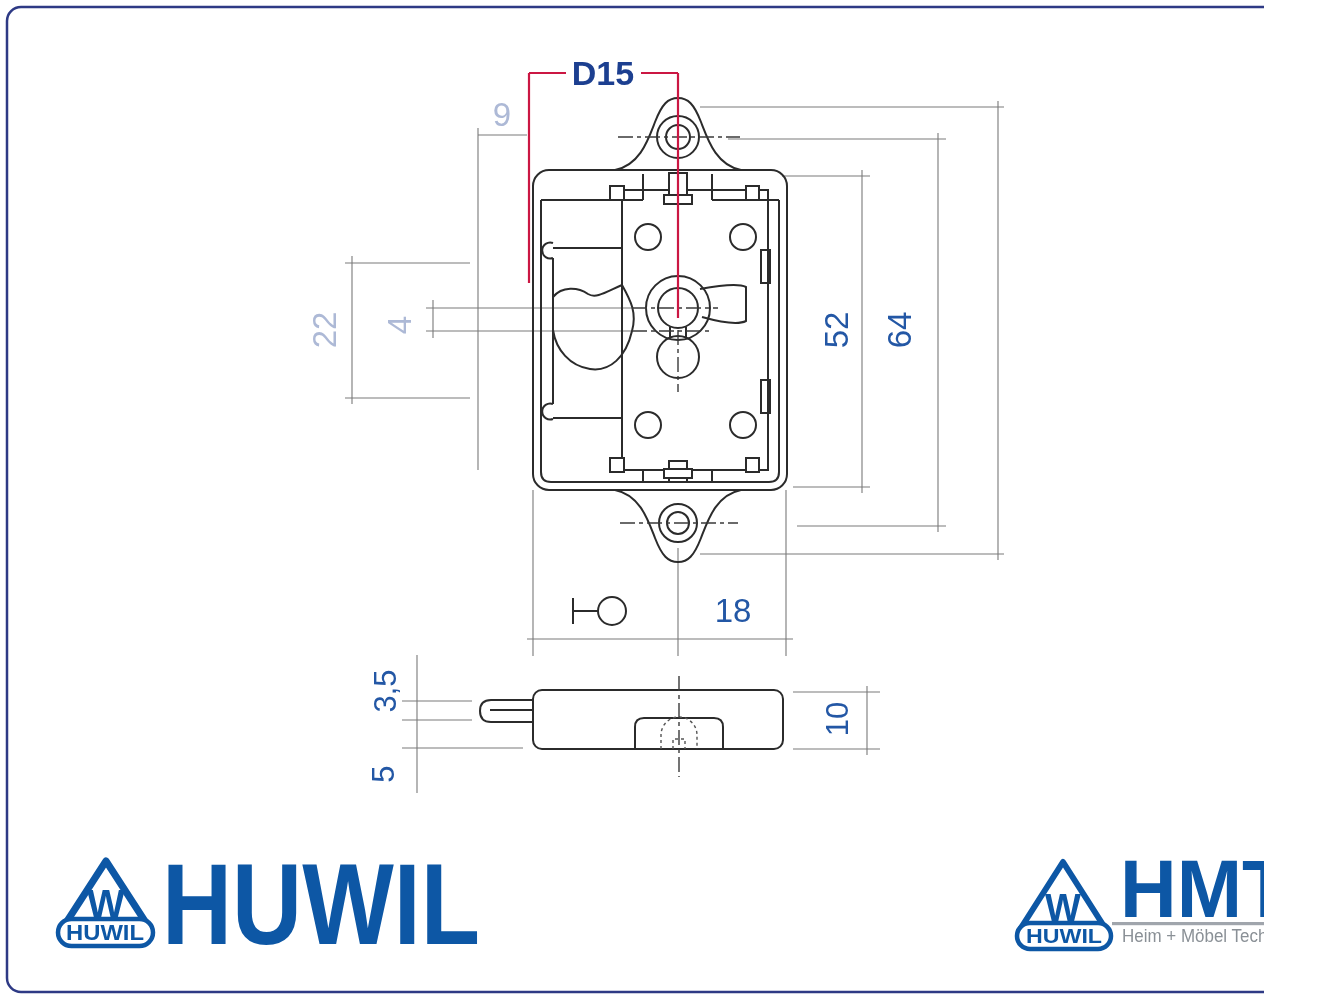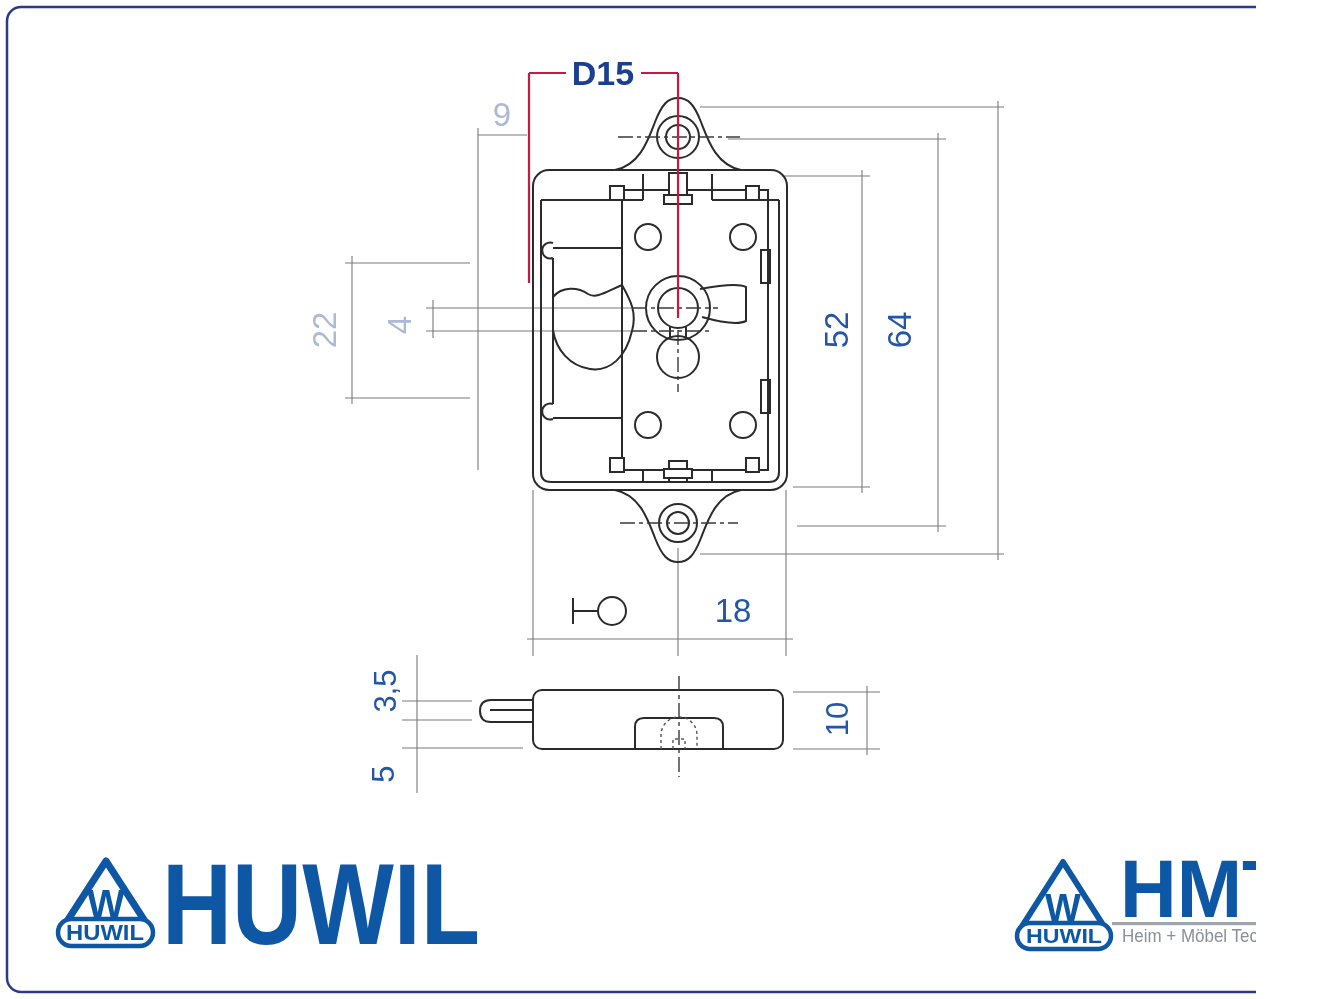--- a/index.html
+++ b/index.html
@@ -1,17 +1,17 @@
 <!DOCTYPE html>
 <html><head>
 <meta charset="utf-8">
 <style>
   html,body{margin:0;padding:0;background:#ffffff;}
   .sheet{position:relative;width:1256px;height:999px;background:#ffffff;overflow:hidden;
-         font-family:"Liberation Sans", sans-serif;}
+         font-family:"Liberation Sans", sans-serif;padding-left:8px;}
   svg{position:absolute;left:0;top:0;}
   .dimtxt{font-family:"Liberation Sans", sans-serif;}
 </style>
 </head>
 <body>
 
 <div class="sheet">
 <svg width="1340" height="999" viewBox="0 0 1340 999">
 
   <rect x="7" y="7" width="1326" height="985" rx="14" fill="none" stroke="#2e3a85" stroke-width="2.5"></rect>

